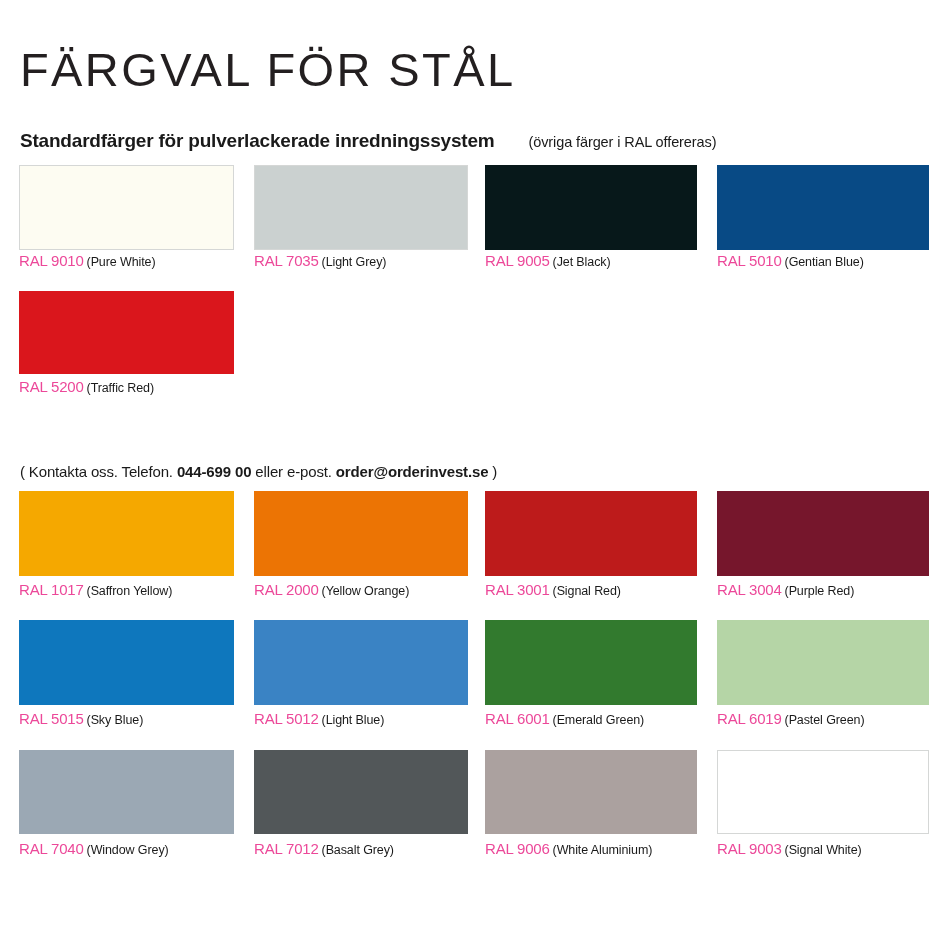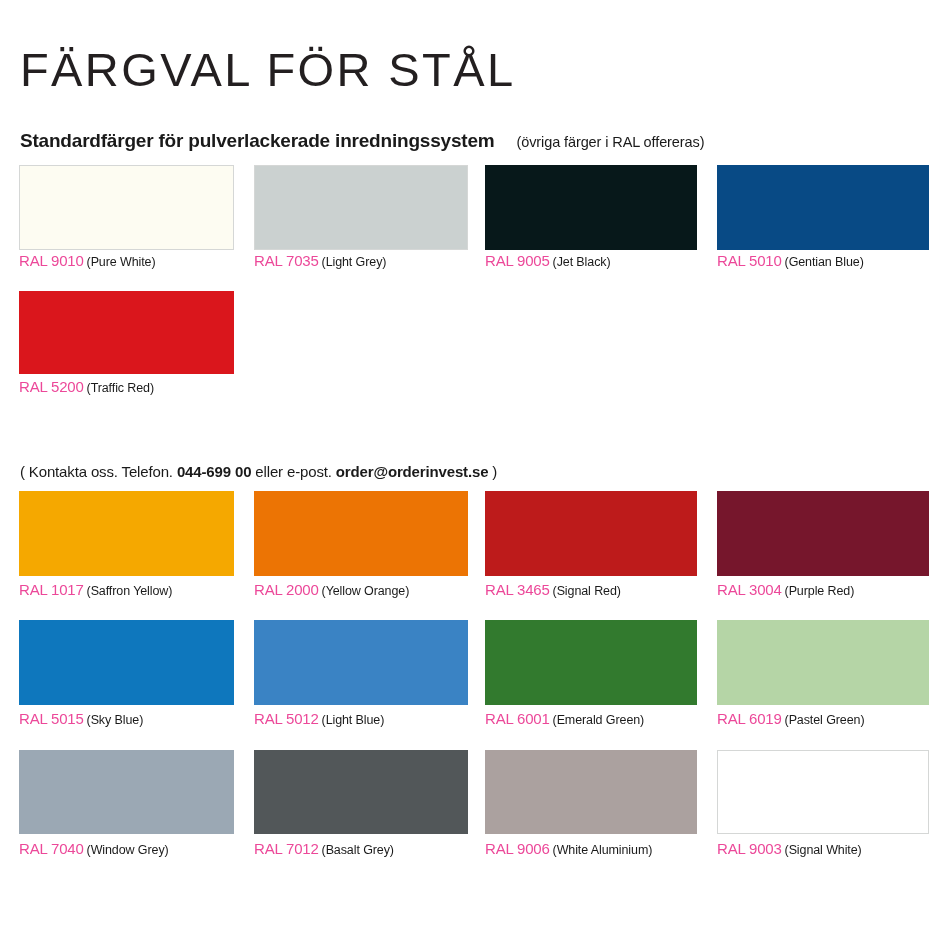--- a/index.html
+++ b/index.html
@@ -45,21 +45,21 @@
   .section-head .main {
     font-size: 19px;
     font-weight: bold;
     letter-spacing: -0.2px;
     color: #1a1a1a;
   }
   .section-head .note {
     font-size: 14.5px;
     font-weight: 400;
     color: #1a1a1a;
-    margin-left: 22px;
+    margin-left: 34px;
     letter-spacing: -0.1px;
   }
   #section1-head { top: 130px; }
   #section2-head { top: 439px; }
 
   .contact-line {
     position: absolute;
     left: 16px;
     top: 462px;
     font-size: 15px;
@@ -147,21 +147,21 @@
         <div class="chip" style="background: rgb(245, 168, 0);"></div>
       </div>
       <div class="swatch-label" style="left: 15px; top: 581px;"><span class="code">RAL 1017</span><span class="name">(Saffron Yellow)</span></div>
       <div class="swatch" style="left: 250px; top: 491px; width: 214px; height: 85px;">
         <div class="chip" style="background: rgb(236, 116, 4);"></div>
       </div>
       <div class="swatch-label" style="left: 250px; top: 581px;"><span class="code">RAL 2000</span><span class="name">(Yellow Orange)</span></div>
       <div class="swatch" style="left: 481px; top: 491px; width: 212px; height: 85px;">
         <div class="chip" style="background: rgb(189, 27, 27);"></div>
       </div>
-      <div class="swatch-label" style="left: 481px; top: 581px;"><span class="code">RAL 3465</span><span class="name">(Signal Red)</span></div>
+      <div class="swatch-label" style="left: 481px; top: 581px;"><span class="code">RAL 3001</span><span class="name">(Signal Red)</span></div>
       <div class="swatch" style="left: 713px; top: 491px; width: 212px; height: 85px;">
         <div class="chip" style="background: rgb(118, 22, 44);"></div>
       </div>
       <div class="swatch-label" style="left: 713px; top: 581px;"><span class="code">RAL 3004</span><span class="name">(Purple Red)</span></div>
       <div class="swatch" style="left: 15px; top: 620px; width: 215px; height: 85px;">
         <div class="chip" style="background: rgb(14, 119, 189);"></div>
       </div>
       <div class="swatch-label" style="left: 15px; top: 710px;"><span class="code">RAL 5015</span><span class="name">(Sky Blue)</span></div>
       <div class="swatch" style="left: 250px; top: 620px; width: 214px; height: 85px;">
         <div class="chip" style="background: rgb(58, 131, 196);"></div>

